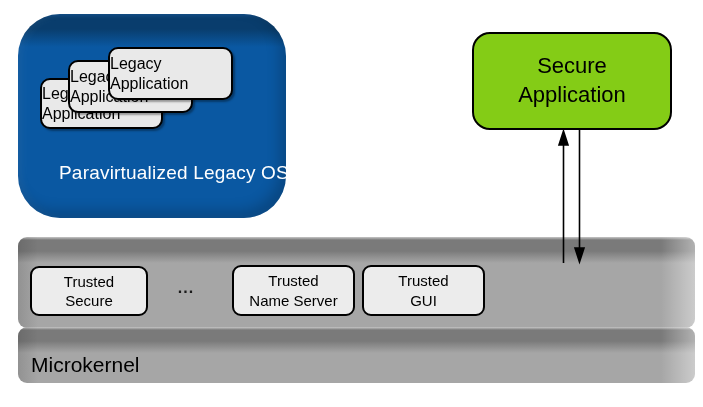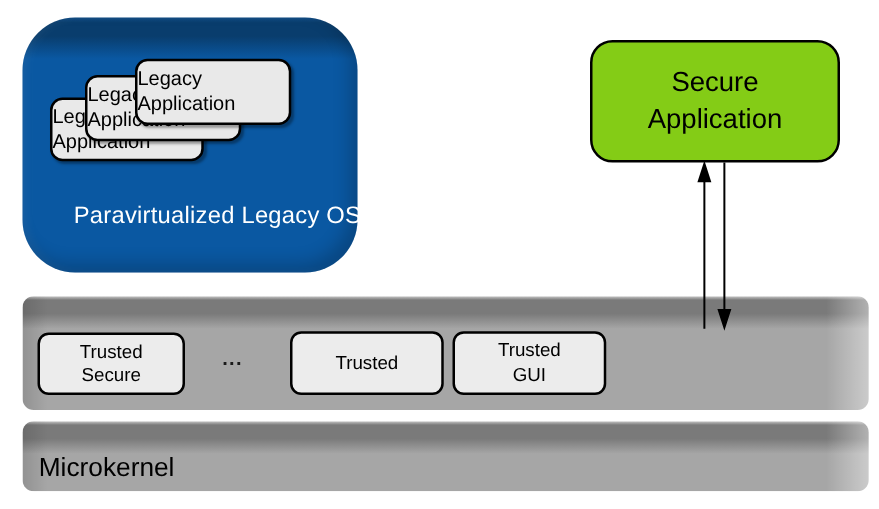--- a/index.html
+++ b/index.html
@@ -37,21 +37,21 @@
     font-size:22px;line-height:1.3;text-align:center;
   }
   
   .bar{
     position:absolute;left:18px;width:677px;border-radius:9px;
     background:
       linear-gradient(to right, rgba(0,0,0,0.12) 0, rgba(0,0,0,0) 20px, rgba(255,255,255,0) calc(100% - 34px), rgba(255,255,255,0.42) 100%),
       linear-gradient(to bottom,#c6c6c6 0,#7a7a7a 3px,#7a7a7a 14px,#a6a6a6 26px);
   }
   .bar-services{top:237px;height:91px;}
-  .bar-kernel{top:337px;height:56px;}
+  .bar-kernel{top:327px;height:56px;}
   .kernel-label{
     position:absolute;left:13px;top:26px;font-size:21px;color:#000;white-space:nowrap;
   }
   
   .svc-box{
     position:absolute;box-sizing:border-box;
     background:#ececec;border:2px solid #000;border-radius:9px;
     display:flex;flex-direction:column;align-items:center;justify-content:center;
     font-size:15px;line-height:1.3;text-align:center;
   }
@@ -91,20 +91,21 @@
   </div>
 
   <div class="bar bar-services">
     <div class="svc-box svc-loader">
       <span>Trusted</span>
       <span>Secure</span>
     </div>
     <div class="svc-dots">...</div>
     <div class="svc-box svc-names">
       <span>Trusted</span>
+      <span>Name Server</span>
     </div>
     <div class="svc-box svc-gui">
       <span>Trusted</span>
       <span>GUI</span>
     </div>
   </div>
 
   <div class="bar bar-kernel">
     <span class="kernel-label">Microkernel</span>
   </div>

